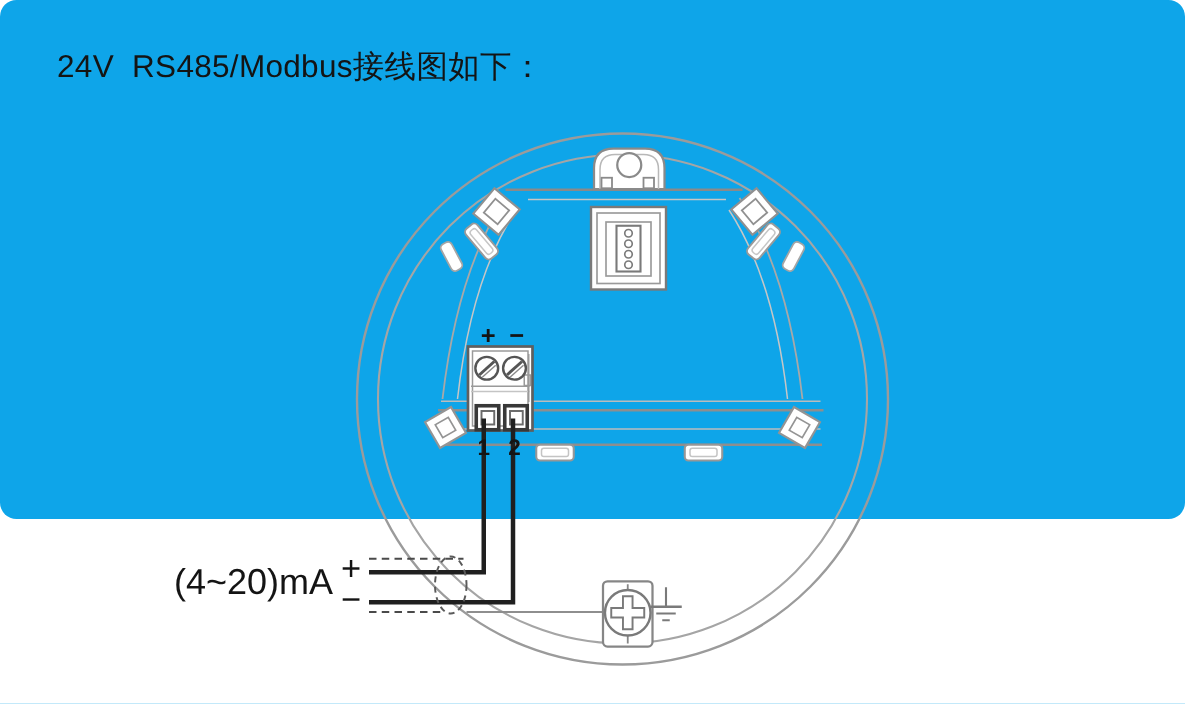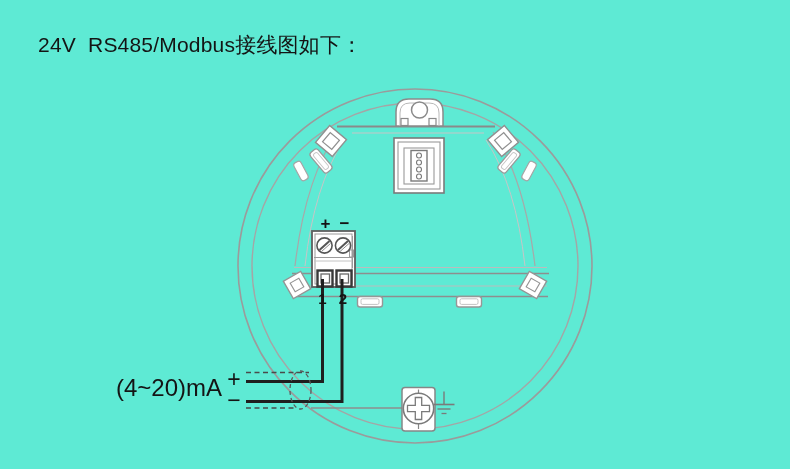--- a/index.html
+++ b/index.html
@@ -1,20 +1,20 @@
 <!DOCTYPE html>
 <html><head>
 <meta charset="utf-8">
 <style>
   html,body{
     margin:0;padding:0;width:790px;height:469px;overflow:hidden;
     background:#ffffff;
     font-family:"Liberation Sans","DejaVu Sans",sans-serif;
   }
-  .page{position:relative;width:790px;height:469px;background:#5eead4;}
+  .page{position:relative;width:790px;height:346px;background:#0ea5e9;border-radius:11px;}
   .title{
     position:absolute;left:38px;top:31px;
     font-size:21px;line-height:28px;color:#141414;
     white-space:pre;letter-spacing:0.2px;
   }
   svg.diagram{position:absolute;left:0;top:0;}
   svg text{fill:#141414;}
   .lbl-range{font-size:24px;}
   .lbl-src{font-size:23px;}
   .lbl-term{font-size:17px;font-weight:600;}

